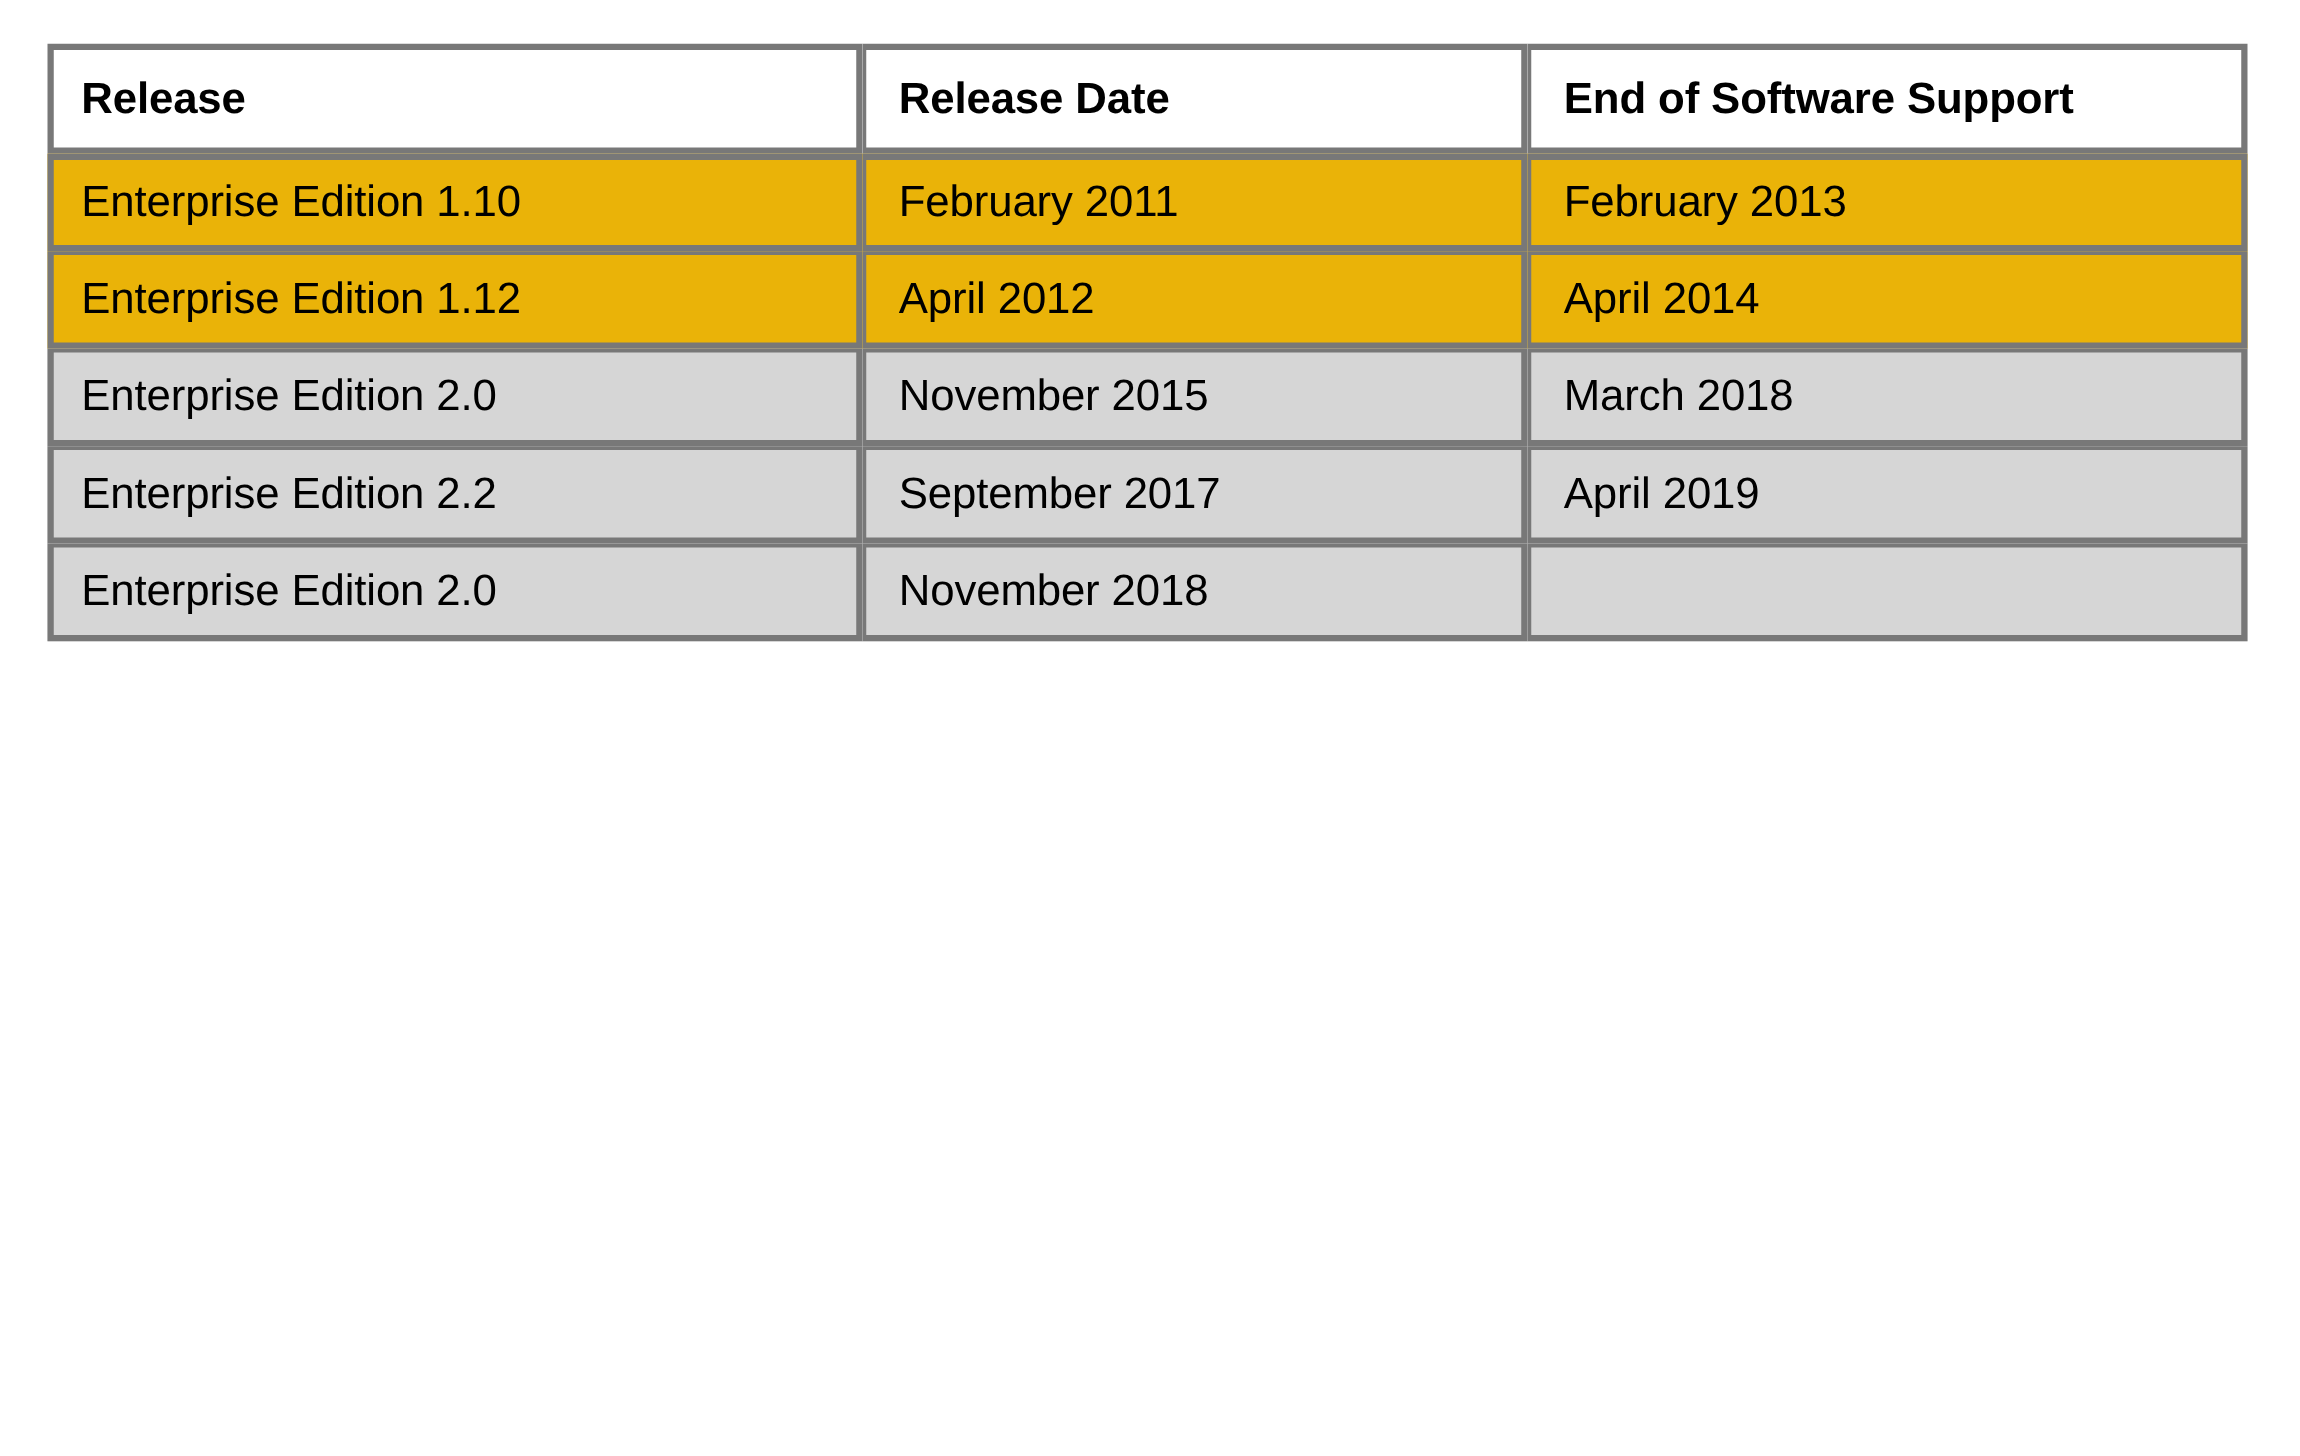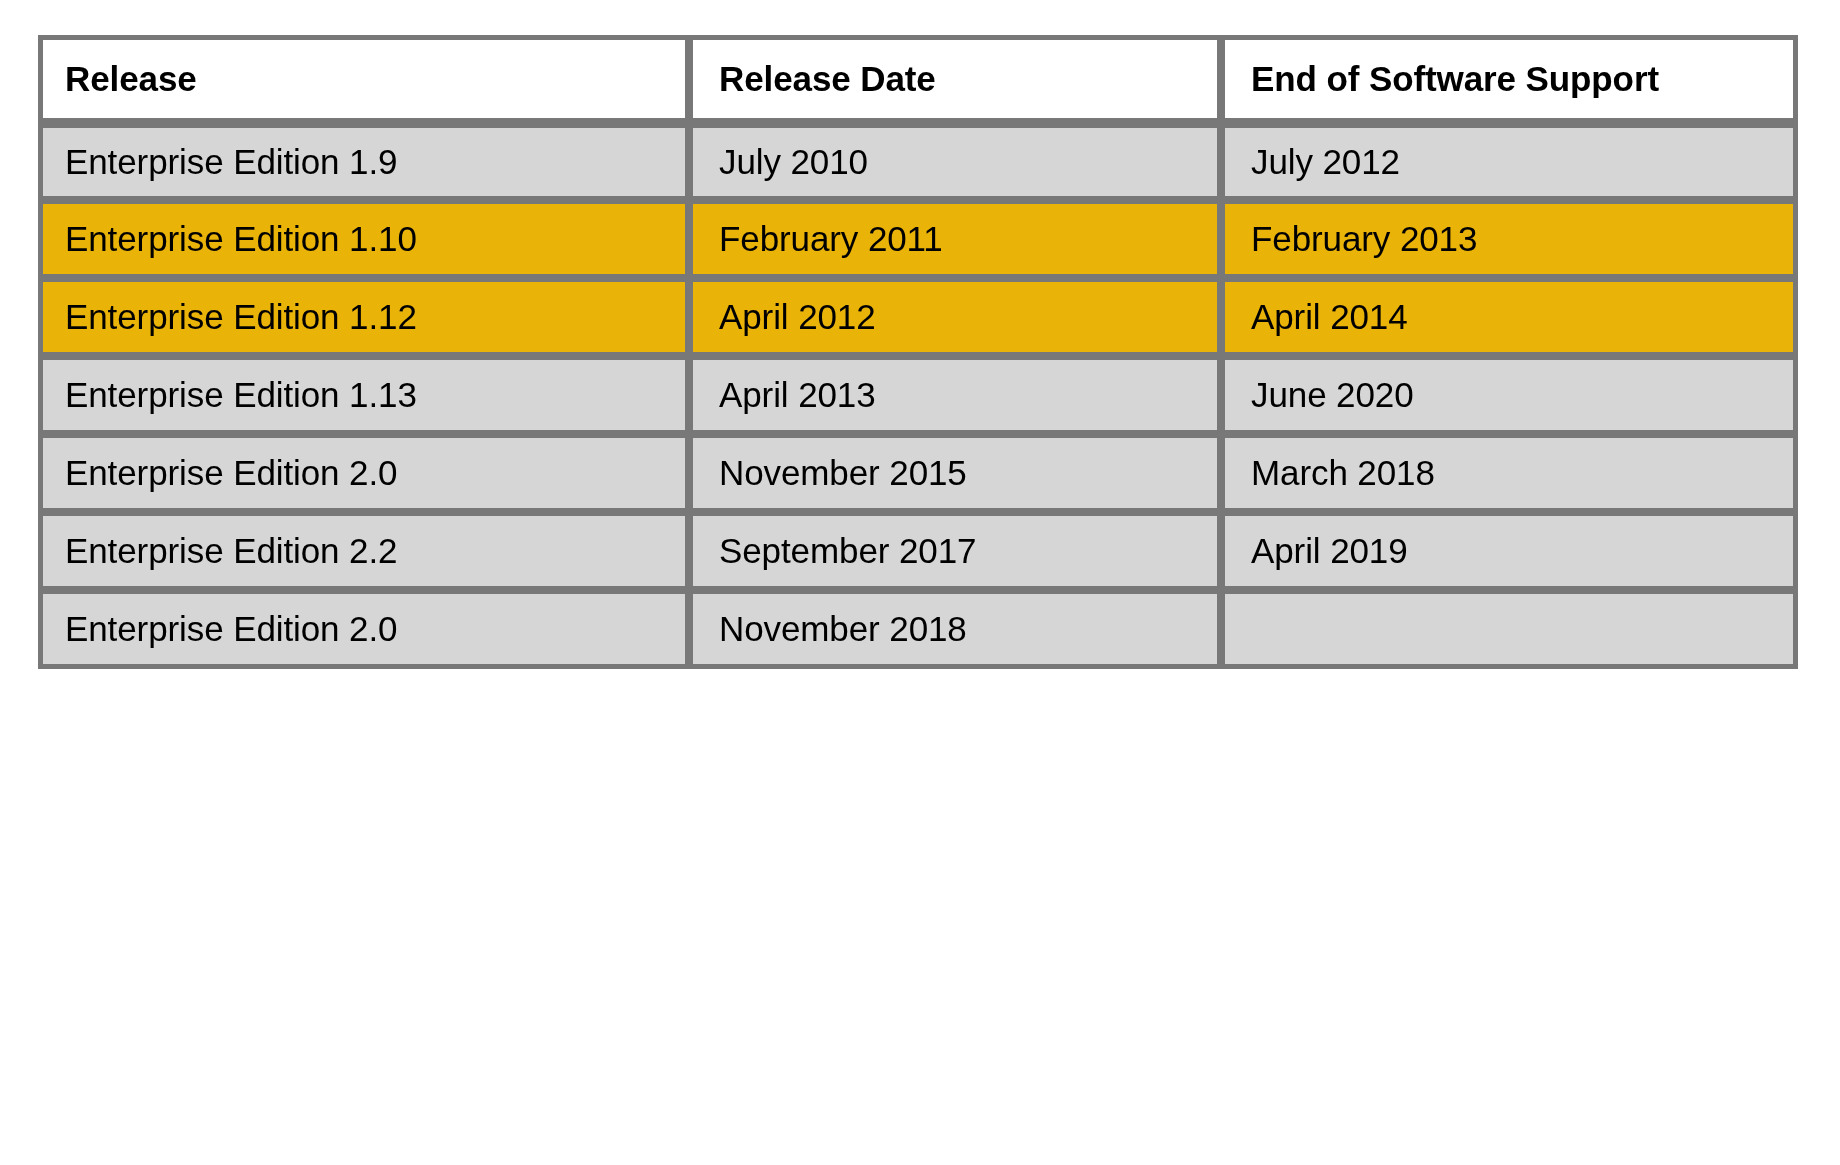--- a/index.html
+++ b/index.html
@@ -104,39 +104,29 @@
         <col class="c3">
       </colgroup>
       <thead>
         <tr>
           <th class="col-1">Release</th>
           <th class="col-2">Release Date</th>
           <th class="col-3">End of Software Support</th>
         </tr>
       </thead>
       <tbody id="table-body">
-          <tr class="shaded">
-            <td class="col-1">Enterprise Edition 1.9</td>
-            <td class="col-2">July 2010</td>
-            <td class="col-3">July 2012</td>
-          </tr>
           <tr>
             <td class="col-1">Enterprise Edition 1.10</td>
             <td class="col-2">February 2011</td>
             <td class="col-3">February 2013</td>
           </tr>
           <tr>
             <td class="col-1">Enterprise Edition 1.12</td>
             <td class="col-2">April 2012</td>
             <td class="col-3">April 2014</td>
-          </tr>
-          <tr class="shaded">
-            <td class="col-1">Enterprise Edition 1.13</td>
-            <td class="col-2">April 2013</td>
-            <td class="col-3">June 2020</td>
           </tr>
           <tr class="shaded">
             <td class="col-1">Enterprise Edition 2.0</td>
             <td class="col-2">November 2015</td>
             <td class="col-3">March 2018</td>
           </tr>
           <tr class="shaded">
             <td class="col-1">Enterprise Edition 2.2</td>
             <td class="col-2">September 2017</td>
             <td class="col-3">April 2019</td>

